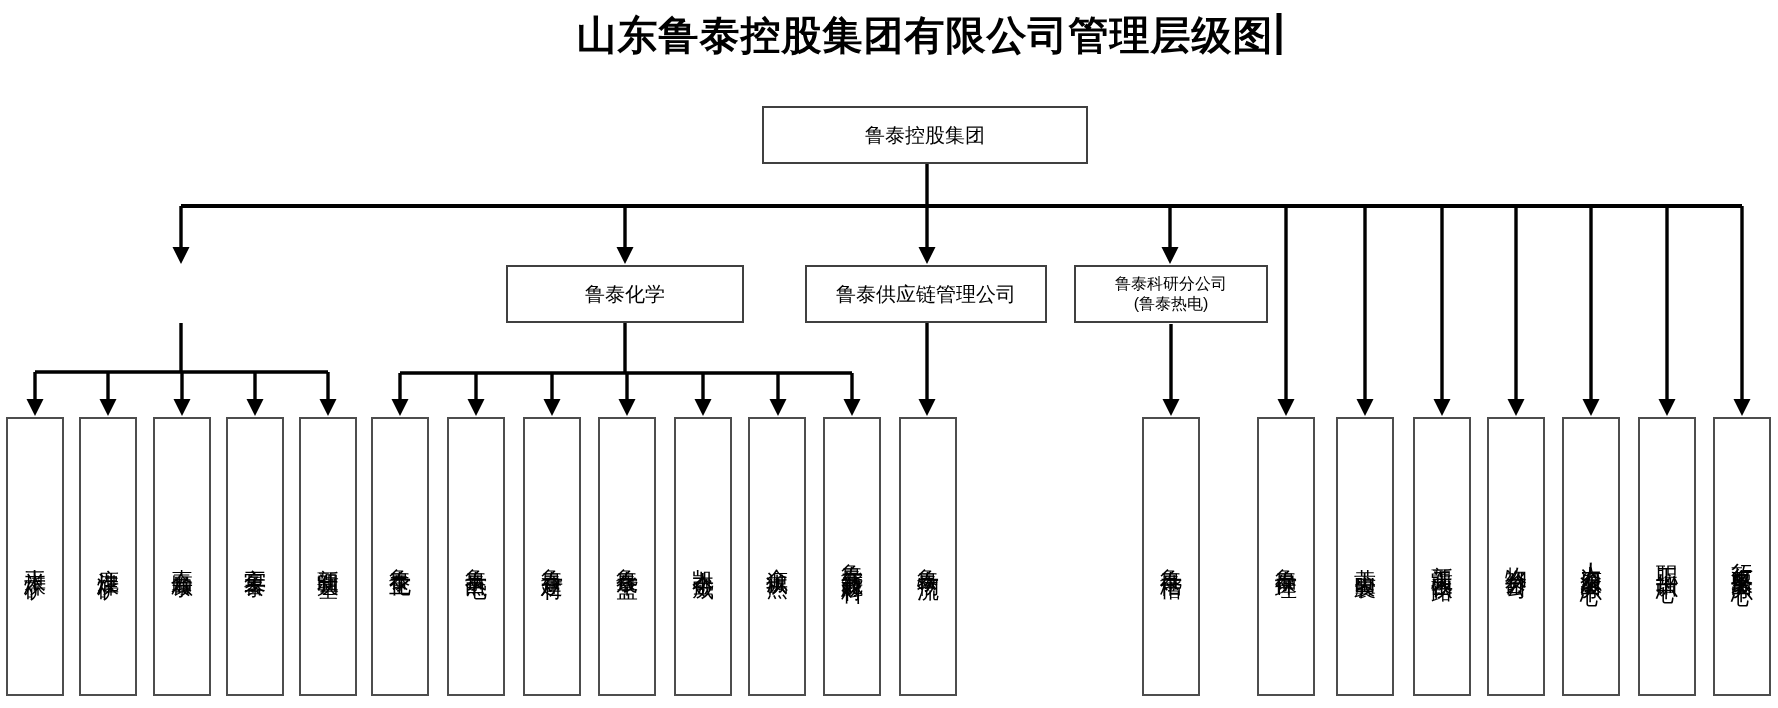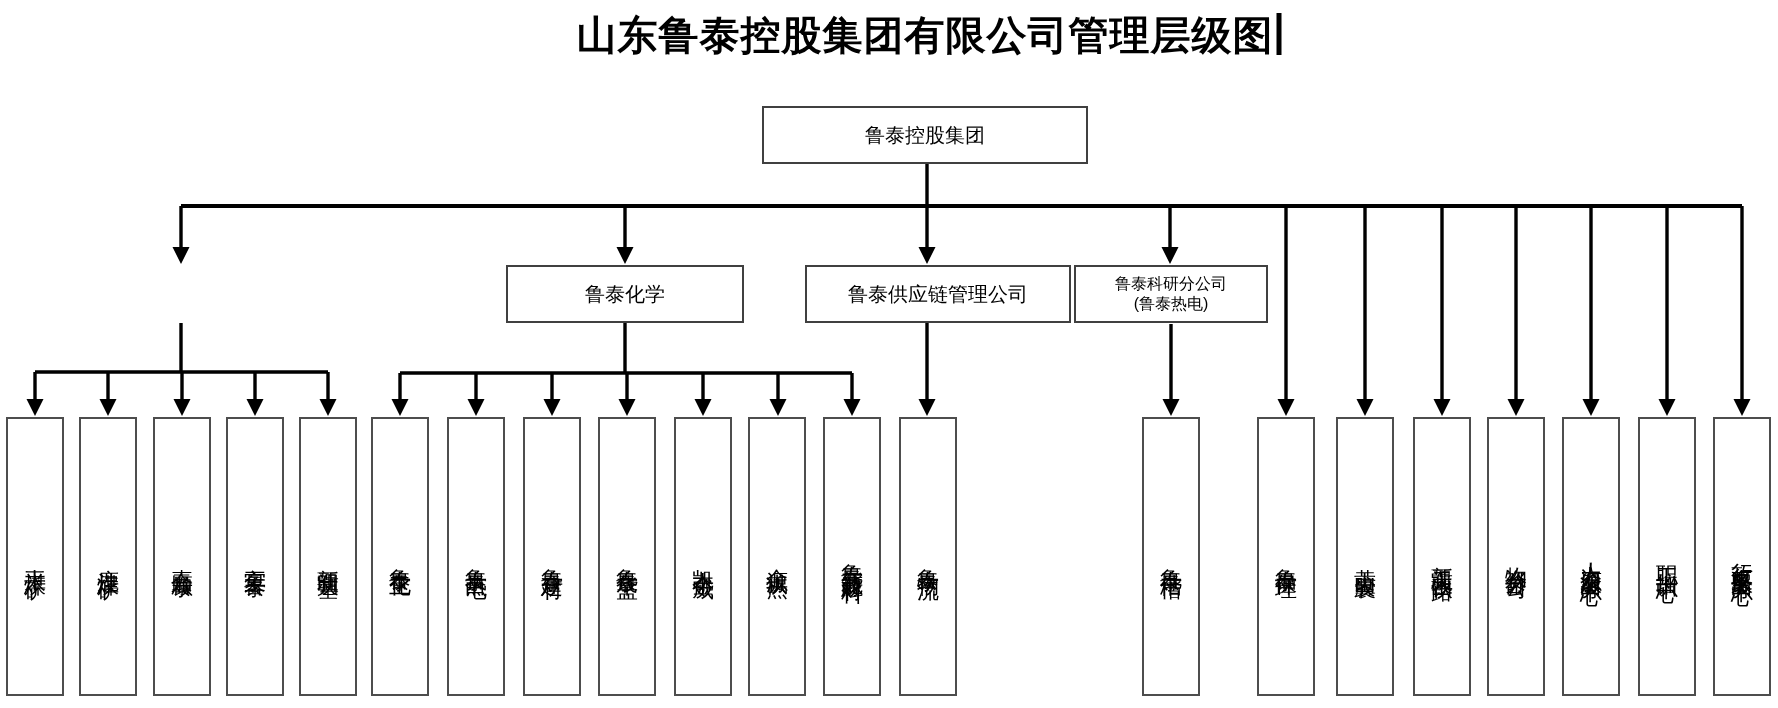--- a/index.html
+++ b/index.html
@@ -26,21 +26,21 @@
   .hbox{
     position:absolute;box-sizing:border-box;background:#fff;
     border:2px solid #404040;
     display:flex;align-items:center;justify-content:center;
     text-align:center;
   }
   .root{left:762px;top:106px;width:326px;height:58px;font-size:20px;}
   .lvl2{top:265px;height:58px;font-size:20px;}
   .b-mining{left:61px;width:240px;}
   .b-chem{left:506px;width:238px;}
-  .b-supply{left:805px;width:266px;}
+  .b-supply{left:805px;width:242px;}
   .b-research{left:1074px;width:194px;font-size:16px;flex-direction:column;line-height:1.25;}
 
   .leaf{
     position:absolute;top:417px;width:58px;height:279px;
     box-sizing:border-box;background:#fff;border:2px solid #4d4d4d;
     display:flex;align-items:center;justify-content:center;
   }
   .leaf span{
     writing-mode:vertical-rl;text-orientation:upright;
     font-size:22px;letter-spacing:3px;line-height:1;

